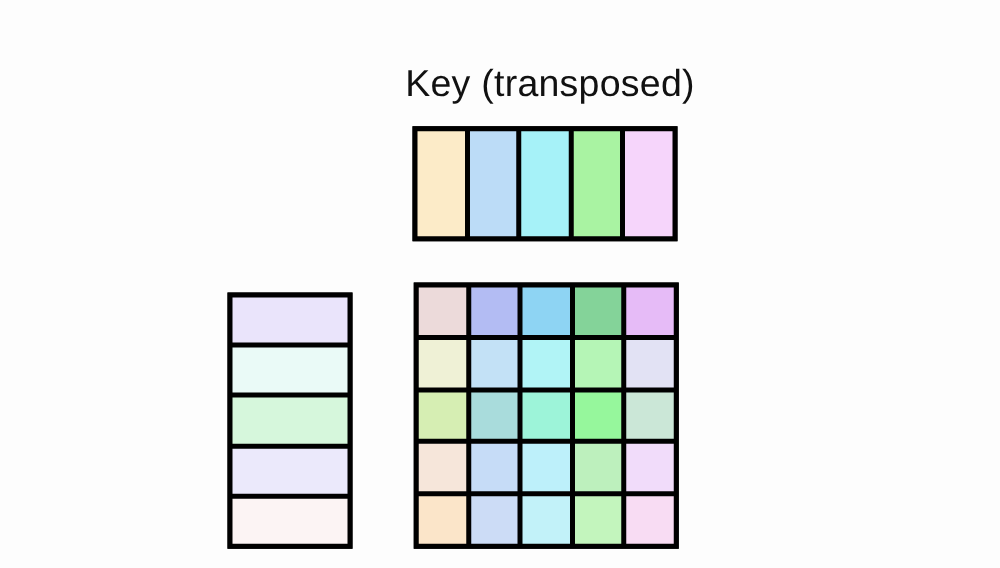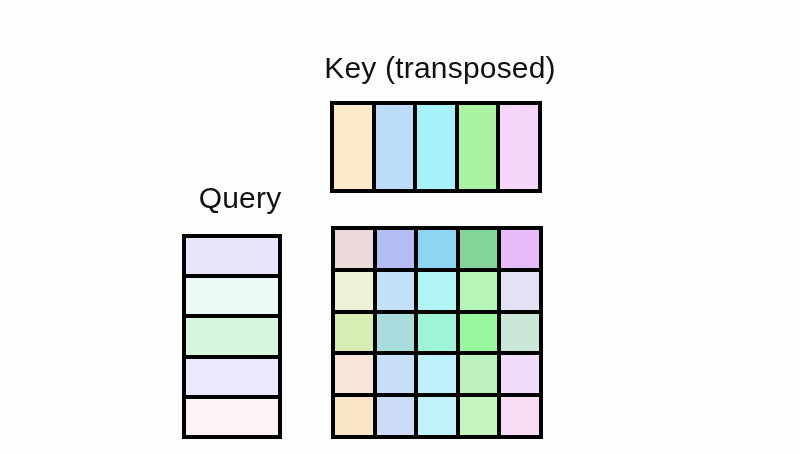--- a/index.html
+++ b/index.html
@@ -84,21 +84,20 @@
     gap: 4px;
   }
 </style>
 </head>
 <body>
 
 <div id="stage">
 
   <div class="label" id="key-label">Key (transposed)</div>
 
-  <div class="label" id="query-label">Query</div>
 
   <div class="matrix" id="key-matrix">
       <div class="cell" style="background: rgb(252, 235, 200);"></div>
       <div class="cell" style="background: rgb(188, 220, 247);"></div>
       <div class="cell" style="background: rgb(166, 242, 248);"></div>
       <div class="cell" style="background: rgb(169, 243, 162);"></div>
       <div class="cell" style="background: rgb(246, 213, 251);"></div>
     </div>
 
   <div class="matrix" id="query-matrix">

